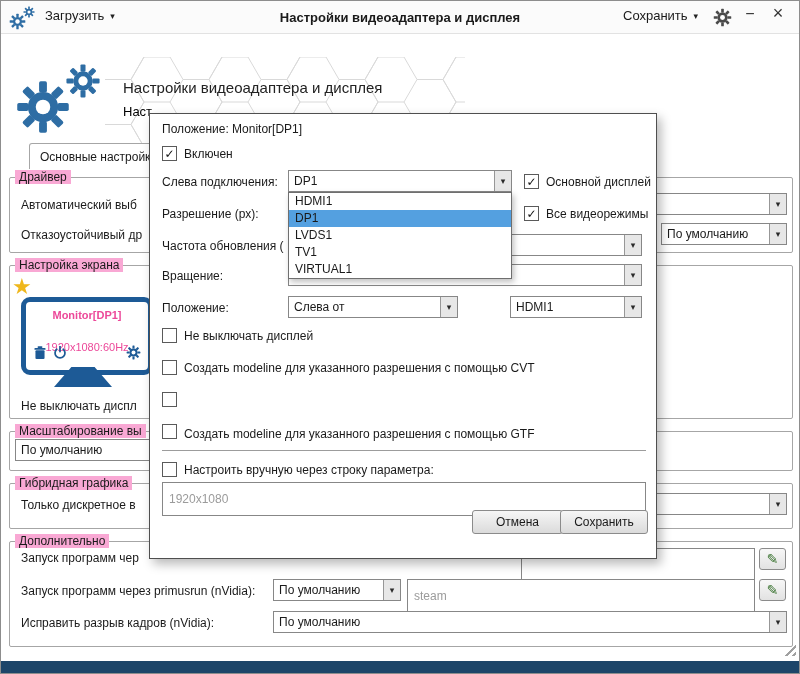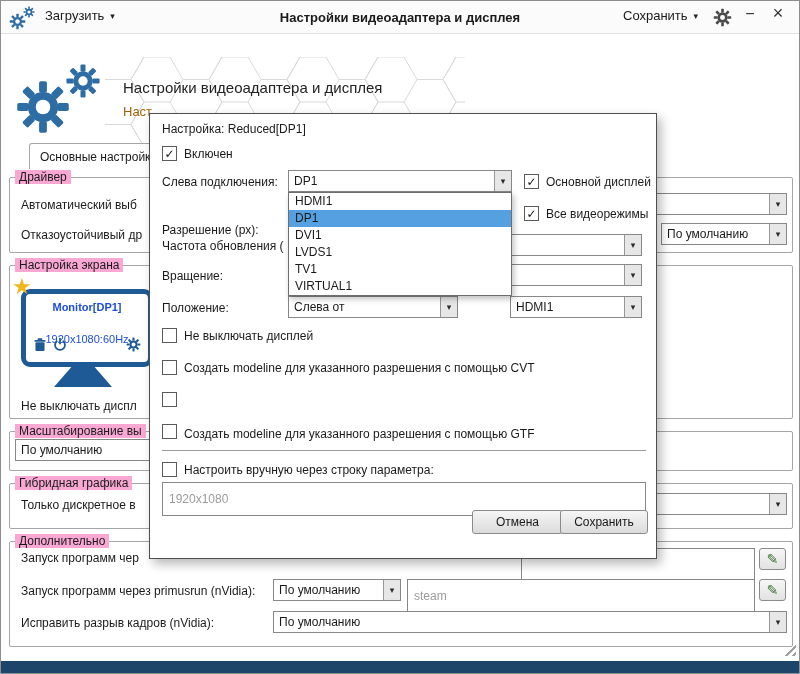--- a/index.html
+++ b/index.html
@@ -42,21 +42,21 @@
 
   
   #dialog{position:absolute;left:148px;top:112px;width:508px;height:446px;background:#fff;border:1px solid #4f4f4f;box-shadow:4px 5px 10px rgba(0,0,0,.28);z-index:10}
   #dlist{position:absolute;left:138px;top:78px;width:224px;background:#fff;border:1px solid #6f6f6f;box-shadow:2px 3px 6px rgba(0,0,0,.25);z-index:3}
   .ditem{height:17px;line-height:17px;padding:0 6px;white-space:nowrap}
   .ditem.sel{background:#54a0e0}
   .dsep{position:absolute;height:1px;background:#9c9c9c}
 
   
   #monitor{position:absolute;left:20px;top:284px;width:124px;height:104px}
-  #mon-screen{position:absolute;left:0;top:4px;width:132px;height:78px;border:5px solid #1d5a96;border-radius:9px;background:#fff;text-align:center;color:#1d4ed8}
+  #mon-screen{position:absolute;left:0;top:12px;width:132px;height:78px;border:5px solid #1d5a96;border-radius:9px;background:#fff;text-align:center;color:#ec4899}
   #mon-stand{position:absolute;left:33px;top:82px;width:58px;height:20px;background:#1d5a96;clip-path:polygon(30% 0,70% 0,100% 100%,0 100%)}
   #star{position:absolute;left:-9px;top:-11px;font-size:22px;color:#efb71c;z-index:2}
 
   #hexes{position:absolute;left:104px;top:56px;z-index:0}
   .z1{position:absolute;z-index:1}
   #tab{position:absolute;left:28px;top:142px;width:134px;height:26px;background:#fff;border:1px solid #a6a6a6;border-bottom:none;border-radius:3px 3px 0 0;display:flex;align-items:center;padding-left:10px;z-index:1}
   #bottombar{position:absolute;left:0;top:660px;width:100%;height:14px;background:#1d4569}
   #grip{position:absolute;right:3px;bottom:17px;width:15px;height:15px;background:repeating-linear-gradient(135deg,transparent 0 3px,#a0a0a0 3px 5px);clip-path:polygon(100% 0,100% 100%,0 100%)}
 </style>
 </head>
@@ -133,21 +133,21 @@
 
   <div class="abs" style="left:14px;top:62px;width:100px;height:86px">
     <svg class="abs" style="left:0;top:16px;color:#2e6da4" width="56" height="56" viewBox="-50 -50 100 100">
         <use href="#gear"></use>
       </svg>
     <svg class="abs" style="left:50px;top:0;color:#2e6da4" width="36" height="36" viewBox="-50 -50 100 100">
         <use href="#gear"></use>
       </svg>
   </div>
   <div class="z1 lbl" style="left:122px;top:78px;font-size:15px;color:#222">Настройки видеоадаптера и дисплея</div>
-  <div class="z1 lbl" style="left:122px;top:103px;font-size:13px;color:#a16207">Наст</div>
+  <div class="z1 lbl" style="left:122px;top:103px;font-size:13px;color:#000000">Наст</div>
 
   <div id="tab">
     <span>Основные настройки</span>
   </div>
 
   <div class="grp" style="left:8px;top:176px;width:784px;height:76px"></div>
   <span class="legend" style="left:14px;top:169px">Драйвер</span>
   <div class="lbl" style="left:20px;top:197px">Автоматический выб</div>
   <div class="cb" style="left:520px;top:192px;width:266px">
     <span class="cb-val"></span>
@@ -227,40 +227,40 @@
 
   <div class="lbl" style="left:20px;top:615px">Исправить разрыв кадров (nVidia):</div>
   <div class="cb" style="left:272px;top:610px;width:514px">
     <span class="cb-val">По умолчанию</span>
     <span class="cb-btn">
         <span>▾</span>
       </span>
   </div>
 
   <div id="dialog">
-    <div class="lbl" style="left:12px;top:8px">Настройка: Reduced[DP1]</div>
+    <div class="lbl" style="left:12px;top:8px">Положение: Monitor[DP1]</div>
 
     <div class="chk" style="left:12px;top:32px">
       <span>✓</span>
     </div>
     <div class="lbl" style="left:34px;top:33px">Включен</div>
 
     <div class="lbl" style="left:12px;top:61px">Слева подключения:</div>
     <div class="cb" style="left:138px;top:56px;width:224px">
       <span class="cb-val">DP1</span>
       <span class="cb-btn">
           <span>▾</span>
         </span>
     </div>
     <div class="chk" style="left:374px;top:60px">
       <span>✓</span>
     </div>
     <div class="lbl" style="left:396px;top:61px">Основной дисплей</div>
 
-    <div class="lbl" style="left:12px;top:109px">Разрешение (px):</div>
+    <div class="lbl" style="left:12px;top:93px">Разрешение (px):</div>
     <div class="cb" style="left:138px;top:88px;width:224px">
       <span class="cb-val"></span>
       <span class="cb-btn">
           <span>▾</span>
         </span>
     </div>
     <div class="chk" style="left:374px;top:92px">
       <span>✓</span>
     </div>
     <div class="lbl" style="left:396px;top:93px">Все видеорежимы</div>
@@ -311,21 +311,20 @@
     <div class="chk" style="left:12px;top:348px"></div>
     <div class="lbl" style="left:34px;top:349px">Настроить вручную через строку параметра:</div>
     <input class="tbx" style="left: 12px; top: 368px; width: 484px;" placeholder="1920x1080">
 
     <div class="btn" style="left:322px;top:396px;width:91px">Отмена</div>
     <div class="btn" style="left:410px;top:396px;width:88px">Сохранить</div>
 
     <div id="dlist">
       <div class="ditem">HDMI1</div>
       <div class="ditem sel">DP1</div>
-      <div class="ditem">DVI1</div>
       <div class="ditem">LVDS1</div>
       <div class="ditem">TV1</div>
       <div class="ditem">VIRTUAL1</div>
     </div>
   </div>
 
   <div id="bottombar"></div>
   <div id="grip"></div>
 
 </div>

